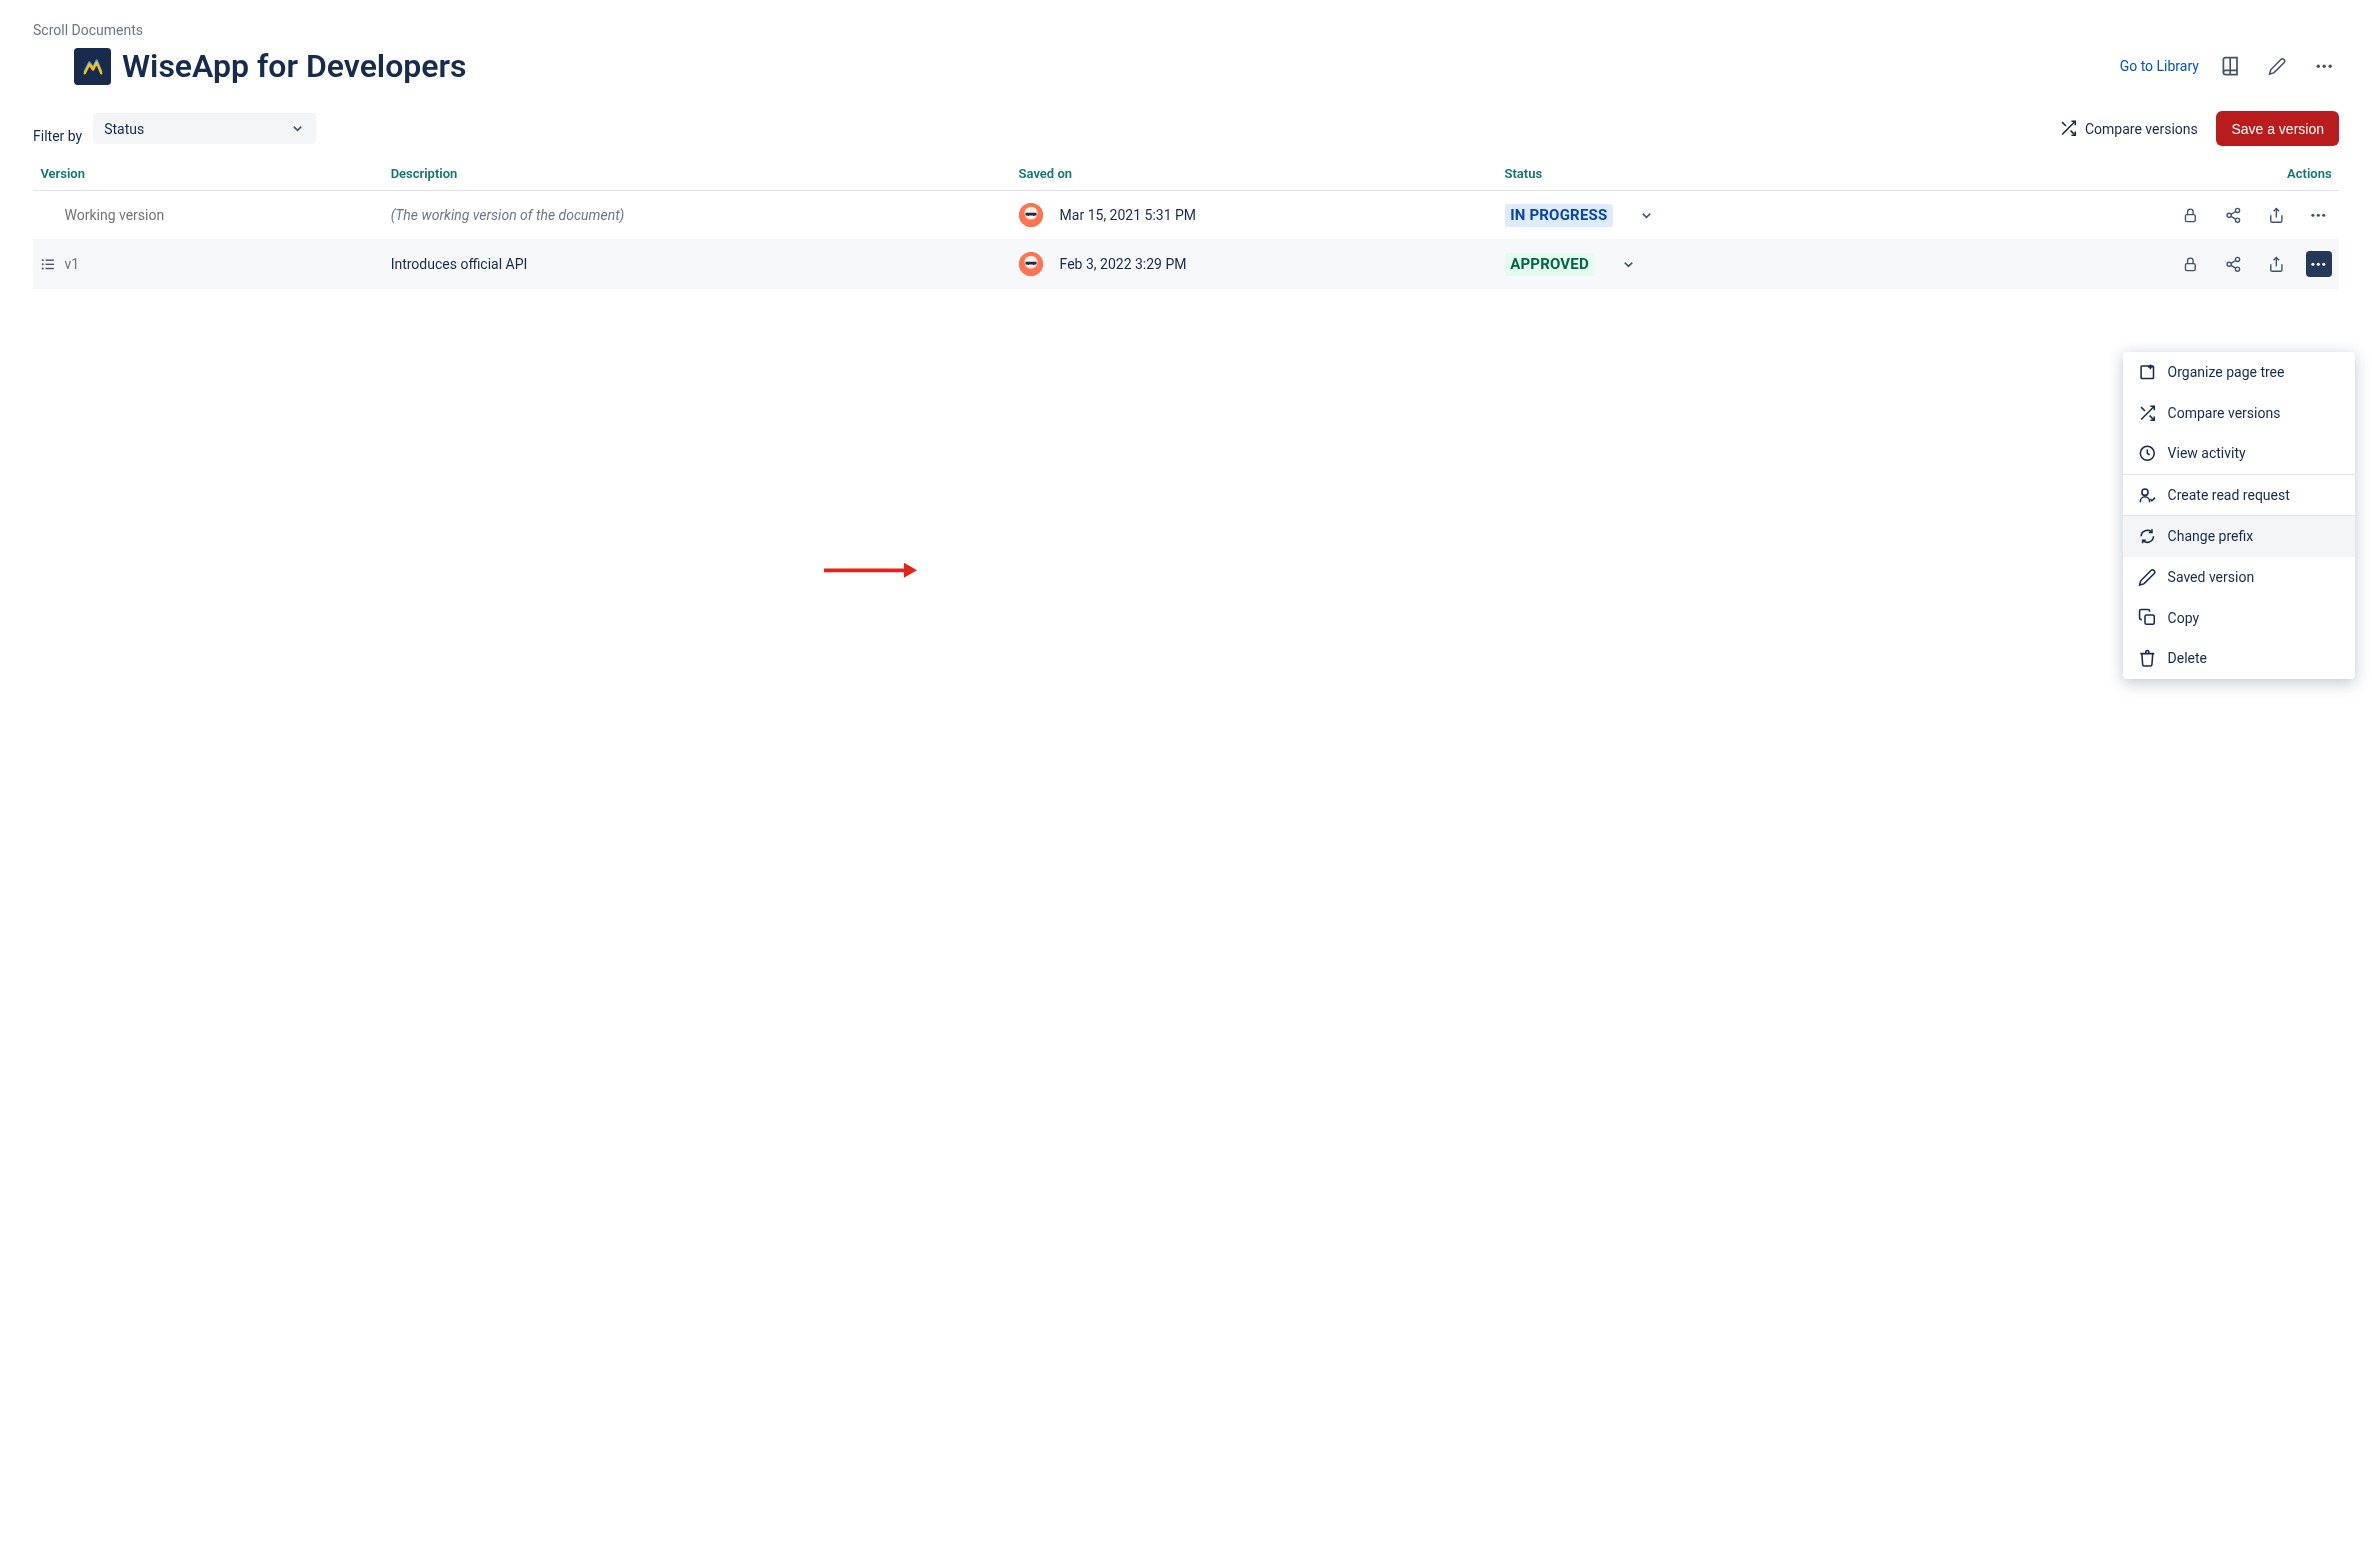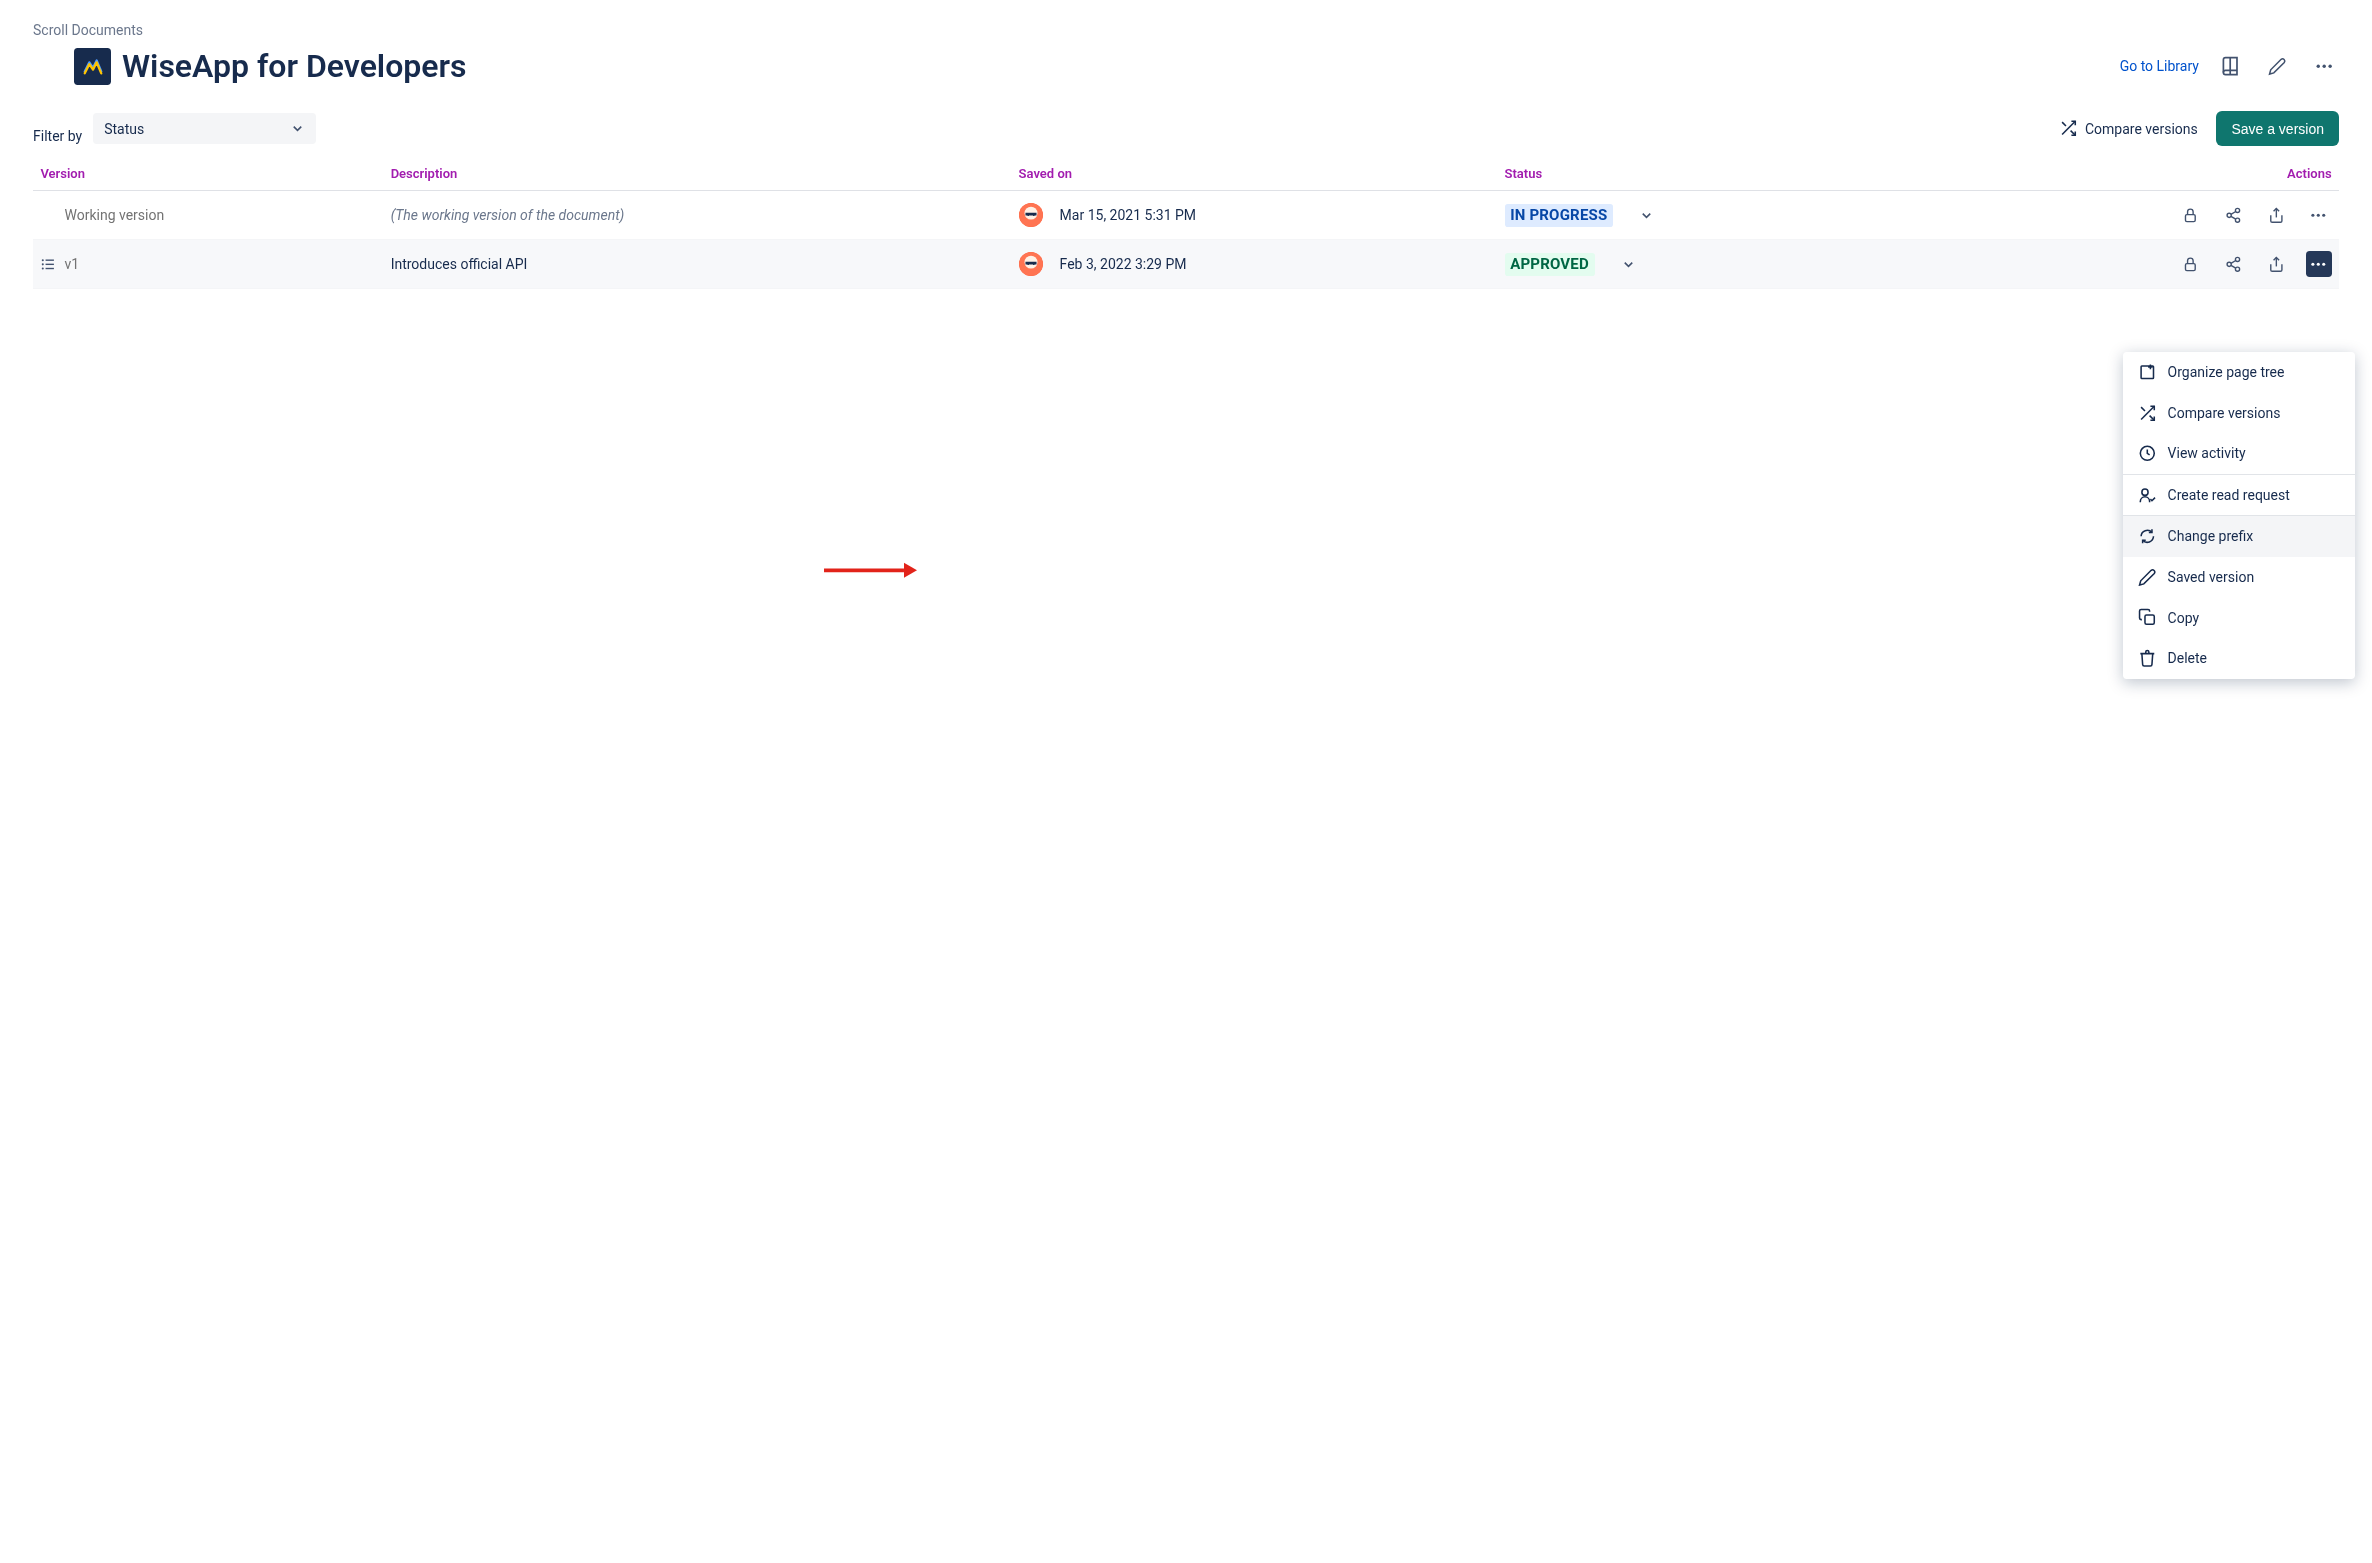--- a/index.html
+++ b/index.html
@@ -79,38 +79,38 @@
   .toolbar-right {
     display:flex; align-items:center; gap:18.6px;
   }
   .compare-btn {
     display:flex; align-items:center; gap:7.4px;
     cursor:pointer;
     color:#172B4D;
     font-size:14px;
   }
   .primary-btn {
-    background:#0f766e;
+    background:#b91c1c;
     color:#fff;
     border:none;
     border-radius:6px;
     padding:9.3px 15px;
     font-size:14px;
     cursor:pointer;
     text-align:center;
   }
   table.versions {
     width:100%;
     border-collapse: collapse;
     margin-top:5.6px;
   }
   table.versions th {
     text-align:left;
     font-weight:600;
-    color:#a21caf;
+    color:#0f766e;
     font-size:13px;
     padding:9.3px 7.4px;
     border-bottom:1.9px solid #DFE1E6;
   }
   table.versions td {
     padding:11px 7.4px;
     vertical-align:middle;
     font-size:14px;
     color:#172B4D;
     border-bottom:0.9px solid #F4F5F7;

